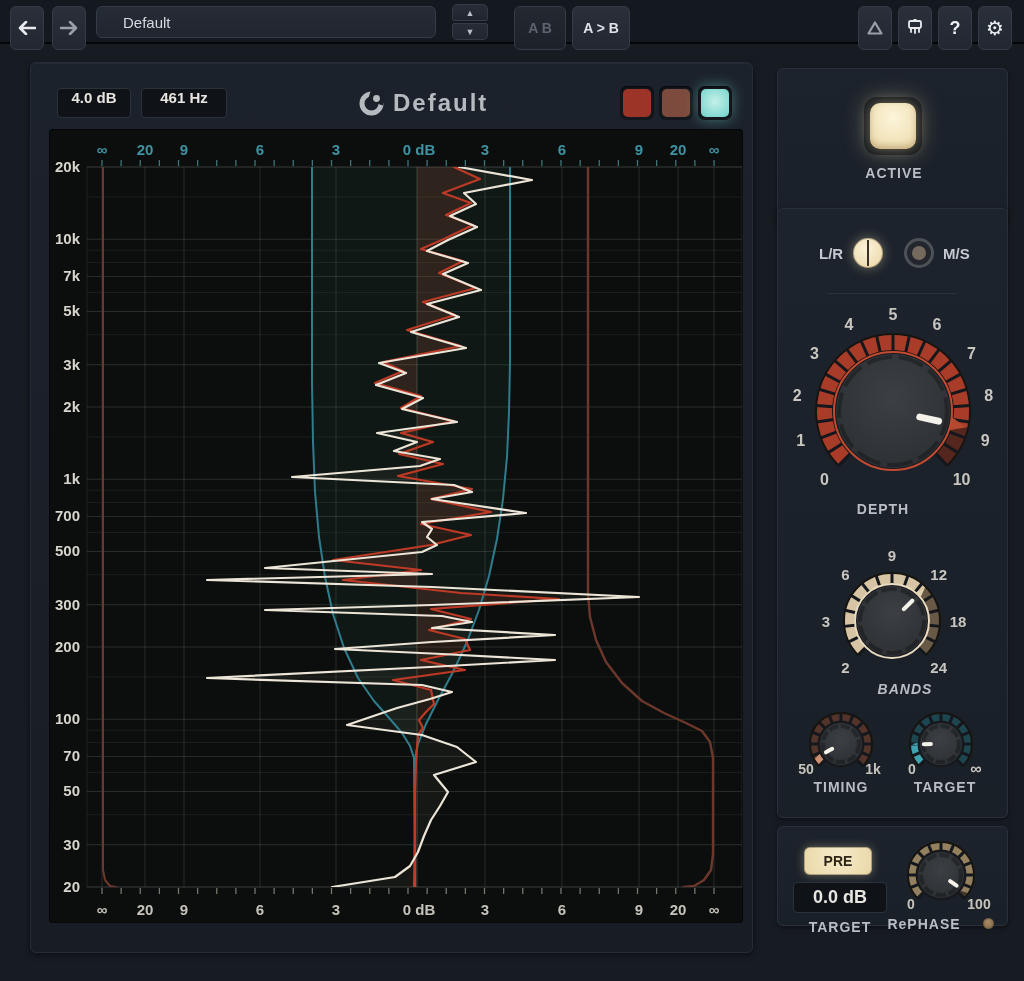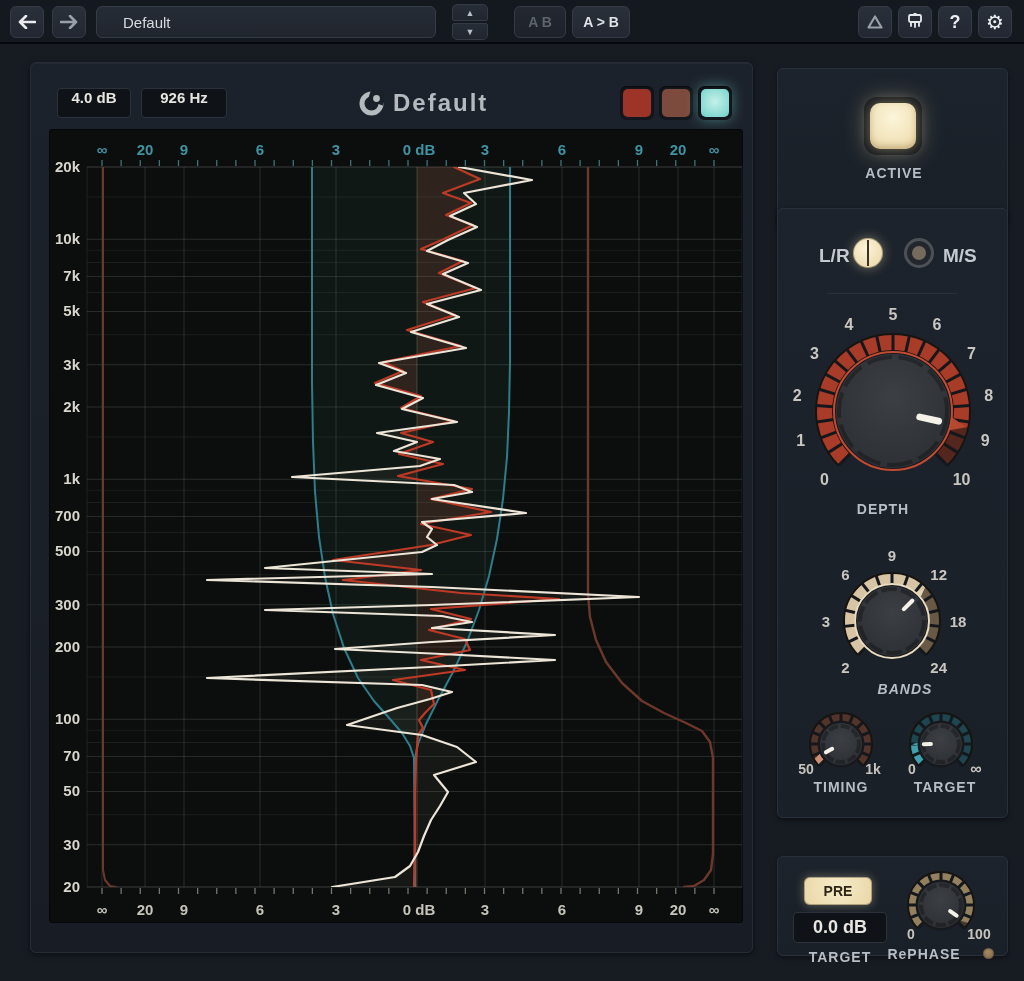--- a/index.html
+++ b/index.html
@@ -1,20 +1,20 @@
 <!DOCTYPE html>
 <html><head>
 <meta charset="utf-8">
 <style>
   html,body{margin:0;padding:0;background:#11151b;}
   *{box-sizing:border-box;font-family:"Liberation Sans","DejaVu Sans",sans-serif;}
   #app{position:relative;width:1024px;height:981px;background:#171c23;overflow:hidden;}
   
   #toolbar{position:absolute;left:0;top:0;width:1024px;height:44px;background:#14181f;border-bottom:2px solid #05070a;}
-  .tbtn{position:absolute;top:6px;height:32px;background:linear-gradient(#2a303a,#222731);border:1px solid #343b47;border-radius:6px;color:#dfe2e7;display:flex;align-items:center;justify-content:center;font-size:14px;font-weight:bold;}
+  .tbtn{position:absolute;top:6px;height:44px;background:linear-gradient(#2a303a,#222731);border:1px solid #343b47;border-radius:6px;color:#dfe2e7;display:flex;align-items:center;justify-content:center;font-size:14px;font-weight:bold;}
   .tbtn svg{display:block}
   #preset-box{position:absolute;left:96px;top:6px;width:340px;height:32px;background:linear-gradient(#262c36,#20252e);border:1px solid #353c49;border-radius:6px;color:#d7dade;font-size:15px;display:flex;align-items:center;padding-left:26px;}
   .spin{position:absolute;left:452px;width:36px;background:linear-gradient(#272d37,#20252e);border:1px solid #343b47;color:#b9bfc8;display:flex;align-items:center;justify-content:center;font-size:9px;}
   #ab-btn{color:#5d646e;background:linear-gradient(#232831,#1d222a);}
   
   #display-panel{position:absolute;left:30px;top:62px;width:723px;height:891px;background:linear-gradient(#1c222b,#181d25);border:1px solid #262c36;border-radius:6px;box-shadow:inset 0 1px 0 rgba(255,255,255,.04),0 2px 6px rgba(0,0,0,.5);}
   .readout{position:absolute;top:25px;height:30px;background:#0f1318;border:1px solid #2b323c;border-radius:4px;color:#e7e5df;font-size:15px;font-weight:bold;display:flex;justify-content:center;}
   #logo{position:absolute;left:327px;top:24px;height:32px;display:flex;align-items:center;gap:8px;}
   #logo .brand{color:#b5babf;font-size:24px;font-weight:bold;letter-spacing:2px;}
   .modesq-wrap{position:absolute;top:23px;width:34px;height:34px;background:#14171d;border-radius:7px;padding:3px;box-shadow:inset 0 1px 2px rgba(0,0,0,.7);}
@@ -24,21 +24,21 @@
   
   .group{position:absolute;left:777px;width:231px;background:linear-gradient(#1d232c,#1a2028);border:1px solid #2a303b;border-radius:6px;box-shadow:0 2px 5px rgba(0,0,0,.45);}
   .grp-label{position:absolute;transform:translateX(-50%);color:#b9bec5;font-size:14px;font-weight:bold;letter-spacing:1px;}
   #active-btn-wrap{position:absolute;left:86px;top:28px;width:58px;height:58px;background:#15181d;border-radius:13px;padding:6px;box-shadow:0 0 22px rgba(248,232,180,.25);}
   #active-btn{width:46px;height:46px;border-radius:10px;background:radial-gradient(circle at 50% 32%,#fcf5da,#ecd9a8);box-shadow:inset 0 -3px 6px rgba(120,90,40,.35),0 0 14px rgba(250,232,175,.45);}
   .toggle{position:absolute;width:30px;height:30px;border-radius:50%;}
   #toggle-lr{left:75px;top:29px;background:radial-gradient(circle at 45% 35%,#fdf3d8,#e8d3a4);box-shadow:0 0 12px rgba(248,232,180,.4),inset 0 0 0 1px rgba(70,55,25,.4);}
   #toggle-lr::after{content:"";position:absolute;left:14px;top:2px;width:2px;height:26px;background:#3a3226;}
   #toggle-ms{left:126px;top:29px;background:#23272d;box-shadow:inset 0 0 0 3px #4c5157;}
   #toggle-ms::after{content:"";position:absolute;left:8px;top:8px;width:14px;height:14px;border-radius:50%;background:#746b5e;}
-  .chan-label{position:absolute;top:36px;color:#c5cad0;font-size:19px;font-weight:bold;}
+  .chan-label{position:absolute;top:36px;color:#c5cad0;font-size:15px;font-weight:bold;}
   #separator{position:absolute;left:49px;top:84px;width:130px;height:1px;background:#2a313b;}
   .minmax{position:absolute;transform:translate(-50%,-50%);color:#c6c3bc;font-size:14px;font-weight:bold;}
   .knob-svg{position:absolute;}
   #pre-btn{position:absolute;left:26px;top:20px;width:68px;height:28px;border-radius:6px;background:radial-gradient(circle at 50% 30%,#f6ecca,#e9d6a6);color:#2e2717;font-size:14px;font-weight:bold;display:flex;align-items:center;justify-content:center;box-shadow:0 0 10px rgba(246,232,180,.35),inset 0 0 0 1px rgba(60,50,25,.35);}
   #width-box{position:absolute;left:15px;top:55px;width:94px;height:31px;background:#0f1318;border:1px solid #2b323c;border-radius:4px;color:#e8e6e0;font-size:18px;font-weight:bold;display:flex;align-items:center;justify-content:center;}
   #rephase-led{position:absolute;left:205px;top:91px;width:11px;height:11px;border-radius:50%;background:radial-gradient(circle at 45% 35%,#a78a62,#7b664a);box-shadow:inset 0 0 2px rgba(0,0,0,.6);}
 </style>
 </head>
 <body>
 
@@ -84,21 +84,21 @@
     <div class="tbtn" style="left:978px;width:34px;font-size:20px;color:#eef0f4;">
         <span>⚙</span>
       </div>
   </div>
 
   <div id="display-panel">
     <div class="readout" style="left:26px;width:74px;">
         <span>4.0 dB</span>
       </div>
     <div class="readout" style="left:110px;width:86px;">
-        <span>926 Hz</span>
+        <span>461 Hz</span>
       </div>
     <div id="logo">
       <svg width="27" height="27" viewBox="0 0 27 27">
         <circle cx="13.5" cy="13.5" r="9.5" stroke="#b5babf" stroke-width="5" fill="none"></circle>
         <rect x="13" y="-2" width="16" height="13" fill="#1a2028" transform="rotate(18 13 0)"></rect>
         <circle cx="18.5" cy="8.5" r="3.4" fill="#b5babf"></circle>
       </svg>
       <span class="brand">Default</span>
     </div>
     <div class="modesq-wrap" style="left:589px;">
@@ -443,21 +443,21 @@
         <circle cx="45" cy="45" r="23.5" fill="#17191d"></circle>
         <circle cx="45" cy="45" r="21" fill="url(#knob-target-g)"></circle>
         <circle cx="45" cy="45" r="18" fill="none" stroke="rgba(0,0,0,0.28)" stroke-width="4" stroke-dasharray="9.450000000000001 2.52"></circle>
         <line x1="34.92031089094052" y1="45.079167320958206" x2="27.780531105356722" y2="45.135244173303604" stroke="#f5f2ea" stroke-width="4" stroke-linecap="round"></line>
       </svg>
     <span class="minmax" style="left:134px;top:560px;">0</span>
     <span class="minmax" style="left:198px;top:560px;font-size:16px;">∞</span>
     <div class="grp-label" style="left:167px;top:570px;">TARGET</div>
   </div>
 
-  <div class="group" style="top:856px;height:100px;padding-left:36px;">
+  <div class="group" style="top:826px;height:100px;padding-left:36px;">
     <div id="pre-btn">
         <span>PRE</span>
       </div>
     <div id="width-box">
         <span>0.0 dB</span>
       </div>
     <div class="grp-label" style="left:62px;top:92px;">TARGET</div>
     <svg class="knob-svg" id="knob-rephase" style="left:115px;top:1px;" width="96" height="96" viewBox="0 0 96 96">
         <path d="M28.908116907963215,66.09188309203678 A27,27 0 1,1 67.09188309203678,66.09188309203678" stroke="#17140f" stroke-width="14" fill="none"></path>
         <path d="M28.908116907963215,66.09188309203678 A27,27 0 1,1 67.09188309203678,66.09188309203678" stroke="#43392c" stroke-width="10" fill="none"></path>

